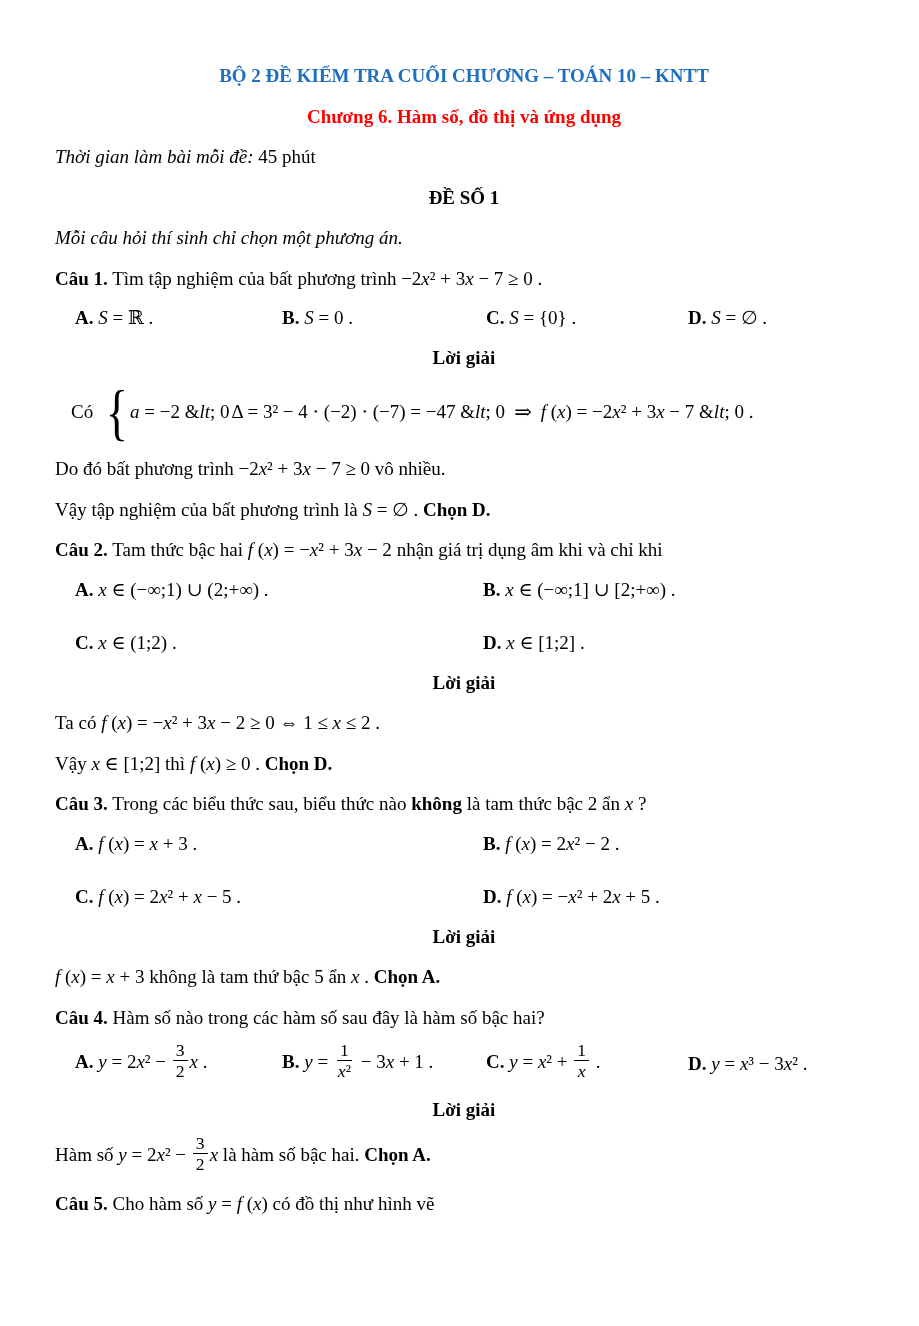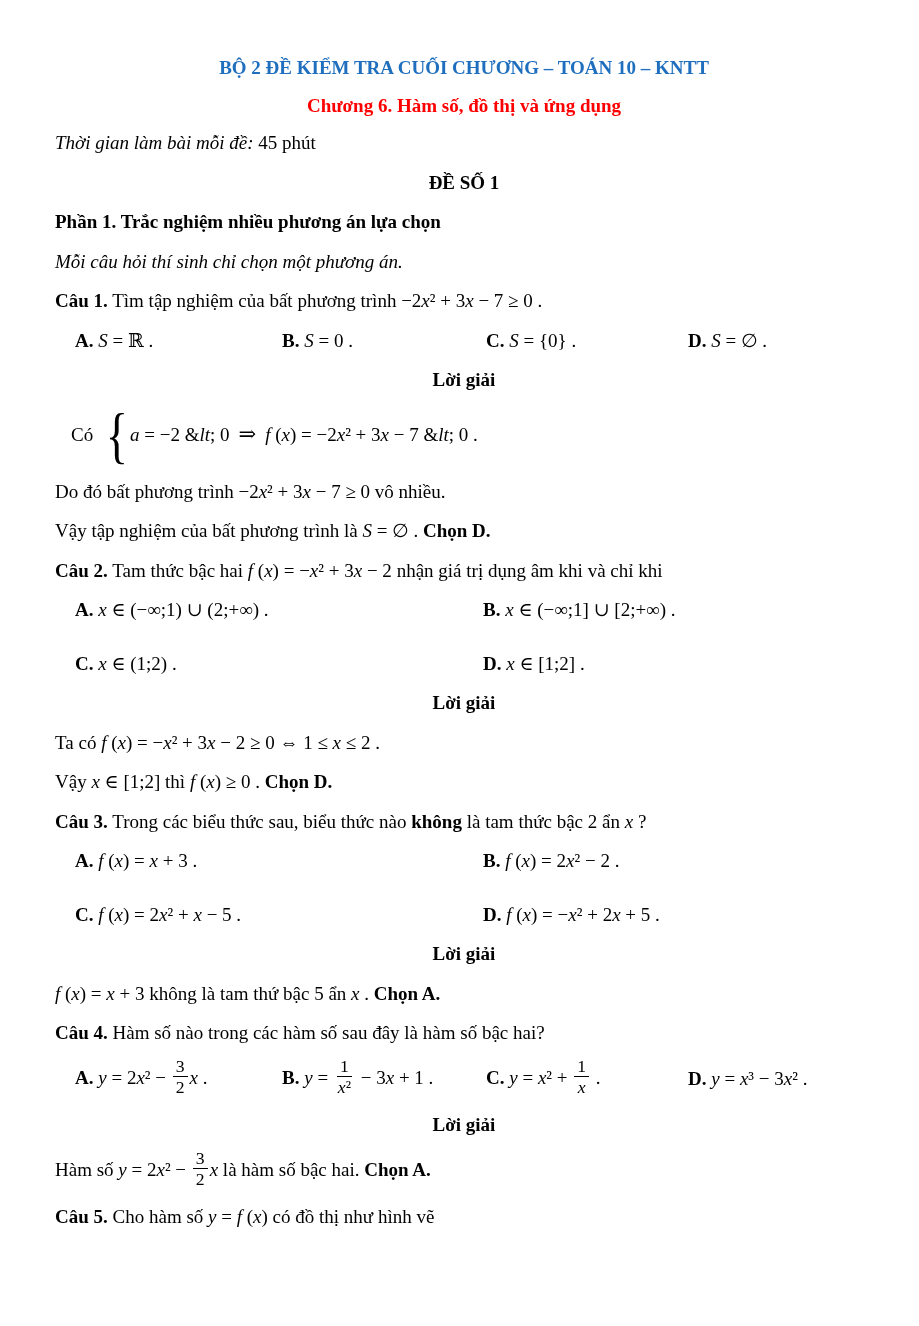--- a/index.html
+++ b/index.html
@@ -7,21 +7,21 @@
     --subtitle-red:#FF0000;
   }
   *{box-sizing:border-box}
   html,body{margin:0;padding:0}
   body{
     width:919px;height:1326px;overflow:hidden;background:#ffffff;color:#000;
     font-family:"Liberation Serif","DejaVu Serif","DejaVu Sans",serif;
     font-size:19px;
   }
   .page{padding:50px 46px 0 55px;width:919px;height:1326px}
-  p{margin:4px 0 11px;line-height:1.5}
+  p{margin:12px 0 11px;line-height:1.5}
   .center{text-align:center}
   .bold{font-weight:bold}
   .italic{font-style:italic}
   .t-blue{color:var(--title-blue);font-weight:bold;margin-bottom:9px}
   .t-red{color:var(--subtitle-red);font-weight:bold;margin-bottom:9px}
   .qlabel{font-weight:bold}
   .math{white-space:nowrap}
   .math i{font-style:italic}
   .opts4{display:grid;grid-template-columns:207px 204px 202px 1fr;padding-left:20px;margin:0 0 11px;line-height:1.5;align-items:center}
   .opts2{display:grid;grid-template-columns:408px 1fr;row-gap:25px;padding-left:20px;margin:0 0 11px;line-height:1.5}
@@ -38,40 +38,40 @@
 </style>
 </head>
 <body>
 
 <div class="page">
 
   <p class="t-blue center">BỘ 2 ĐỀ KIỂM TRA CUỐI CHƯƠNG – TOÁN 10 – KNTT</p>
   <p class="t-red center">Chương 6. Hàm số, đồ thị và ứng dụng</p>
   <p><span class="italic">Thời gian làm bài mỗi đề:</span><span> 45 phút</span></p>
   <p class="center bold">ĐỀ SỐ 1</p>
-  <p class="bold">Phần 1. Trắc nghiệm nhiều phương án lựa chọn</p>
   <p class="italic">Mỗi câu hỏi thí sinh chỉ chọn một phương án.</p>
 
   <p><span class="qlabel">Câu 1.</span><span> Tìm tập nghiệm của bất phương trình </span><span class="math">−2<i>x</i>² + 3<i>x</i> − 7 ≥ 0</span><span> .</span></p>
 
   <div class="opts4">
     <span class="opt"><span class="olabel">A.</span> <span class="math"><i>S</i> = ℝ .</span></span>
     <span class="opt"><span class="olabel">B.</span> <span class="math"><i>S</i> = 0 .</span></span>
     <span class="opt"><span class="olabel">C.</span> <span class="math"><i>S</i> = {0} .</span></span>
     <span class="opt"><span class="olabel">D.</span> <span class="math"><i>S</i> = ∅ .</span></span>
   </div>
 
   <p class="center bold sol-head">Lời giải</p>
 
   <div class="sysline">
     <span>Có</span>
     <span class="cases">
       <span class="brace">{</span>
       <span class="rows">
         <span class="math"><i>a</i> = −2 &amp;<i>l</i><i>t</i>; 0</span>
+        <span class="math">Δ = 3² − 4 ⋅ (−2) ⋅ (−7) = −47 &amp;<i>l</i><i>t</i>; 0</span>
       </span>
     </span>
     <span class="arrow">⇒</span>
     <span class="math"><i>f</i> (<i>x</i>) = −2<i>x</i>² + 3<i>x</i> − 7 &amp;<i>l</i><i>t</i>; 0 .</span>
   </div>
 
   <p><span>Do đó bất phương trình </span><span class="math">−2<i>x</i>² + 3<i>x</i> − 7 ≥ 0</span><span> vô nhiều.</span></p>
   <p><span>Vậy tập nghiệm của bất phương trình là </span><span class="math"><i>S</i> = ∅ .</span><span class="bold"> Chọn D.</span></p>
 
   <p><span class="qlabel">Câu 2.</span><span> Tam thức bậc hai </span><span class="math"><i>f</i> (<i>x</i>) = −<i>x</i>² + 3<i>x</i> − 2</span><span> nhận giá trị dụng âm khi và chỉ khi</span></p>

